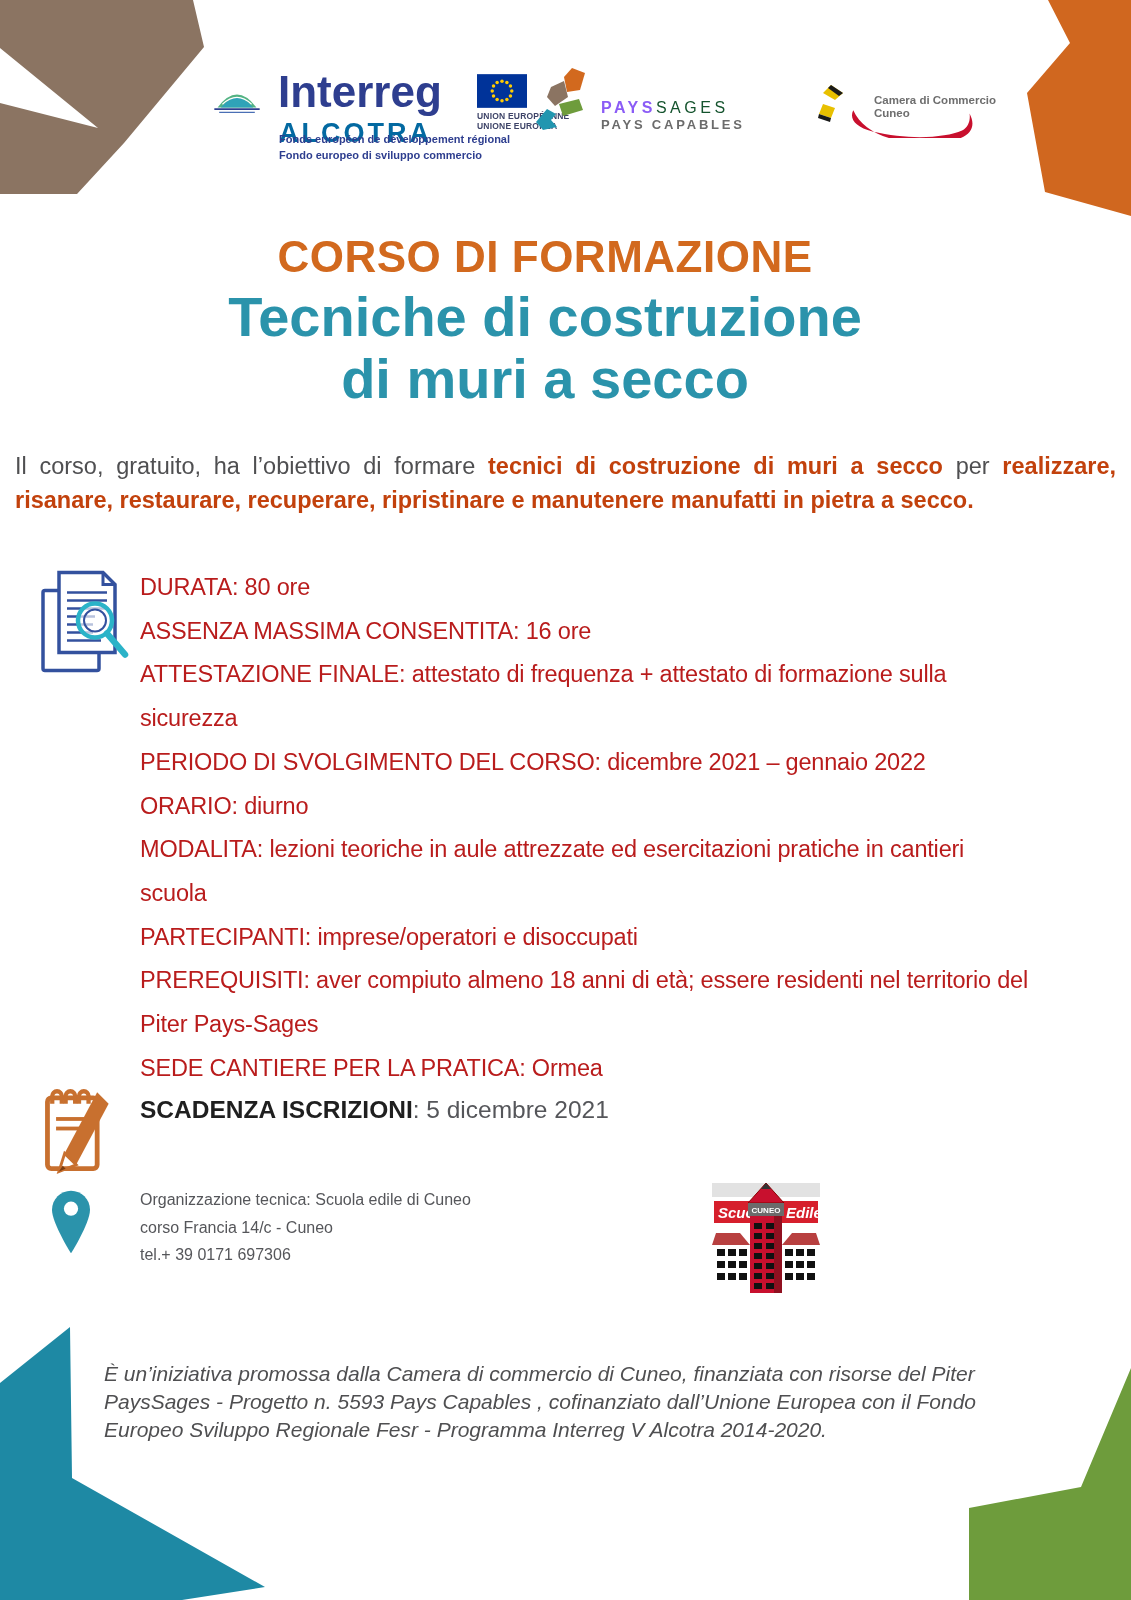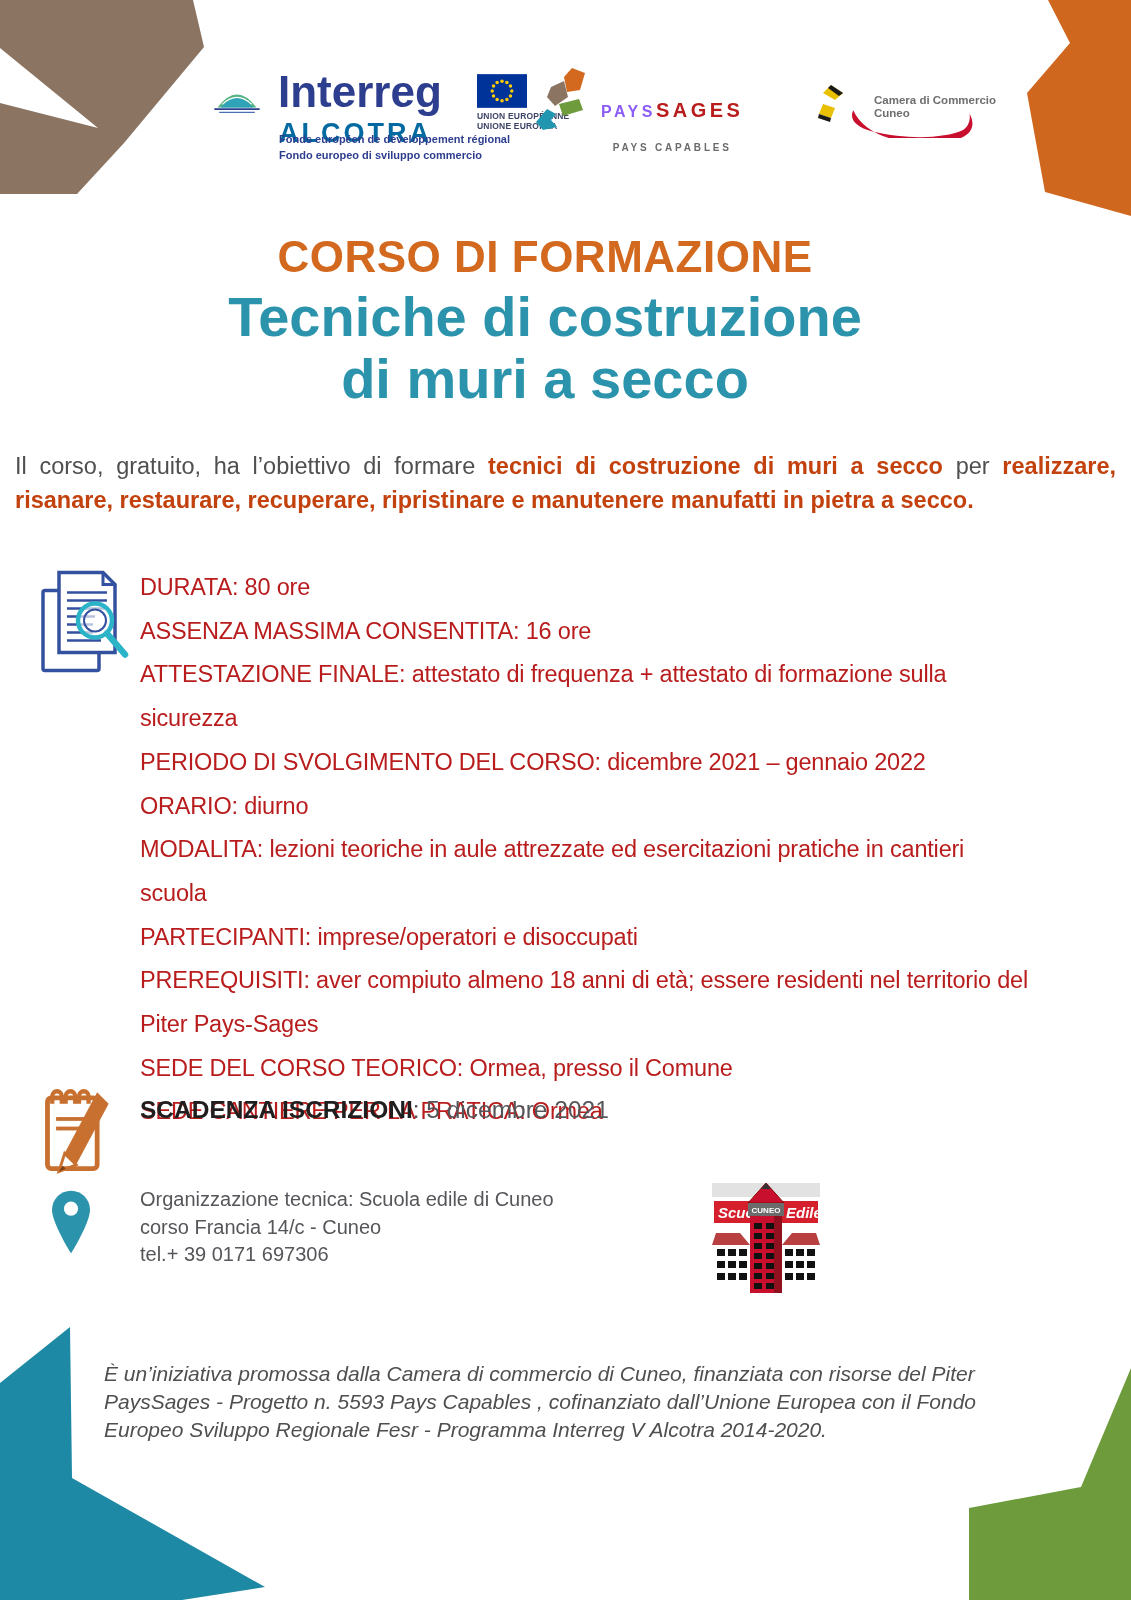--- a/index.html
+++ b/index.html
@@ -11,41 +11,41 @@
   
   #corners{position:absolute;left:0;top:0;width:1131px;height:1600px;pointer-events:none;}
 
   
   #interreg-word{left:278px;top:70px;font-size:44px;font-weight:bold;color:#2E3E8F;line-height:1;}
   #alcotra{left:279px;top:118px;font-size:27px;font-weight:bold;letter-spacing:3px;color:#0369a1;}
   #interreg-sub{left:279px;top:132px;font-size:11px;font-weight:bold;line-height:15.5px;color:#2E3E8F;}
   #eu-captions{left:477px;top:111px;font-size:8.5px;font-weight:bold;line-height:10px;color:#3E4468;letter-spacing:.2px;}
   #payssages-text{left:601px;top:99px;}
   #payssages-text .w1{font-size:16px;font-weight:bold;color:#8b5cf6;letter-spacing:3.5px;}
-  #payssages-text .w2{font-size:20px;font-weight:bold;color:#b91c1c;letter-spacing:3.5px;}
-  #payssages-text .tag{font-size:10px;font-weight:bold;color:#6B6B6B;letter-spacing:2.8px;margin-top:20px;text-align:center;}
+  #payssages-text .w2{font-size:16px;font-weight:normal;color:#14532d;letter-spacing:3.5px;}
+  #payssages-text .tag{font-size:13px;font-weight:bold;color:#6B6B6B;letter-spacing:2.8px;margin-top:0;text-align:center;}
   #camera-text{left:874px;top:94px;font-size:11.5px;font-weight:bold;color:#6E6E6E;line-height:12.5px;}
 
   
   #kicker{left:0;top:232px;width:1090px;text-align:center;font-size:44px;font-weight:bold;color:#D2691E;letter-spacing:.5px;}
   #main-title{left:0;top:286px;width:1090px;text-align:center;font-size:56px;font-weight:bold;color:#2B93AB;line-height:62px;}
 
   
   #intro{left:15px;top:449px;width:1101px;font-size:23.5px;line-height:34px;text-align:justify;color:#4F4F51;}
   #intro b{color:#c2410c;}
 
   
   #details{left:140px;top:566px;width:897px;font-size:23.5px;line-height:43.7px;color:#b91c1c;letter-spacing:-.2px;}
 
   
   #deadline{left:140px;top:1096px;font-size:24.5px;color:#55565A;}
   #deadline .lbl{font-weight:bold;color:#1F1F1F;}
 
   
-  #org{left:140px;top:1186px;font-size:20px;line-height:27.5px;color:#55565A;}
+  #org{left:140px;top:1186px;font-size:16px;line-height:27.5px;color:#55565A;}
 
   
   #footer{left:104px;top:1360px;width:948px;font-size:21px;font-style:italic;line-height:28px;color:#4F4F51;}
 </style>
 </head>
 <body>
 
 <div id="page">
 
   <svg id="corners" viewBox="0 0 1131 1600">
@@ -147,21 +147,20 @@
 
   <div class="abs" id="details">
     <div>DURATA: 80 ore</div>
     <div>ASSENZA MASSIMA CONSENTITA: 16 ore</div>
     <div>ATTESTAZIONE FINALE: attestato di frequenza + attestato di formazione sulla sicurezza</div>
     <div>PERIODO DI SVOLGIMENTO DEL CORSO: dicembre 2021 – gennaio 2022</div>
     <div>ORARIO: diurno</div>
     <div>MODALITA: lezioni teoriche in aule attrezzate ed esercitazioni pratiche in cantieri scuola</div>
     <div>PARTECIPANTI: imprese/operatori e disoccupati</div>
     <div>PREREQUISITI: aver compiuto almeno 18 anni di età; essere residenti nel territorio del Piter Pays-Sages</div>
-    <div>SEDE DEL CORSO TEORICO: Ormea, presso il Comune</div>
     <div>SEDE CANTIERE PER LA PRATICA: Ormea</div>
   </div>
 
   <svg class="abs" style="left:36px;top:1078px;" width="86" height="102" viewBox="0 0 90 105">
     <rect x="12" y="20" width="52" height="74" rx="4" fill="none" stroke="#C8702F" stroke-width="5"></rect>
     <path d="M17,26 v-8 a5,5 0 0 1 10,0 v8" fill="none" stroke="#C8702F" stroke-width="4.5"></path>
     <path d="M31,26 v-8 a5,5 0 0 1 10,0 v8" fill="none" stroke="#C8702F" stroke-width="4.5"></path>
     <path d="M45,26 v-8 a5,5 0 0 1 10,0 v8" fill="none" stroke="#C8702F" stroke-width="4.5"></path>
     <line x1="21" y1="42" x2="54" y2="42" stroke="#C8702F" stroke-width="4"></line>
     <line x1="21" y1="52" x2="54" y2="52" stroke="#C8702F" stroke-width="4"></line>

